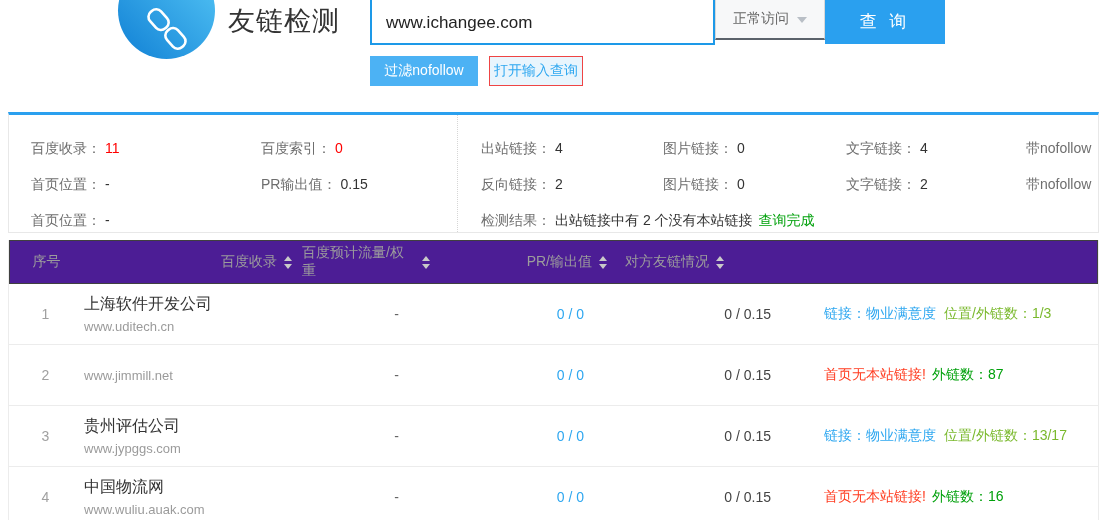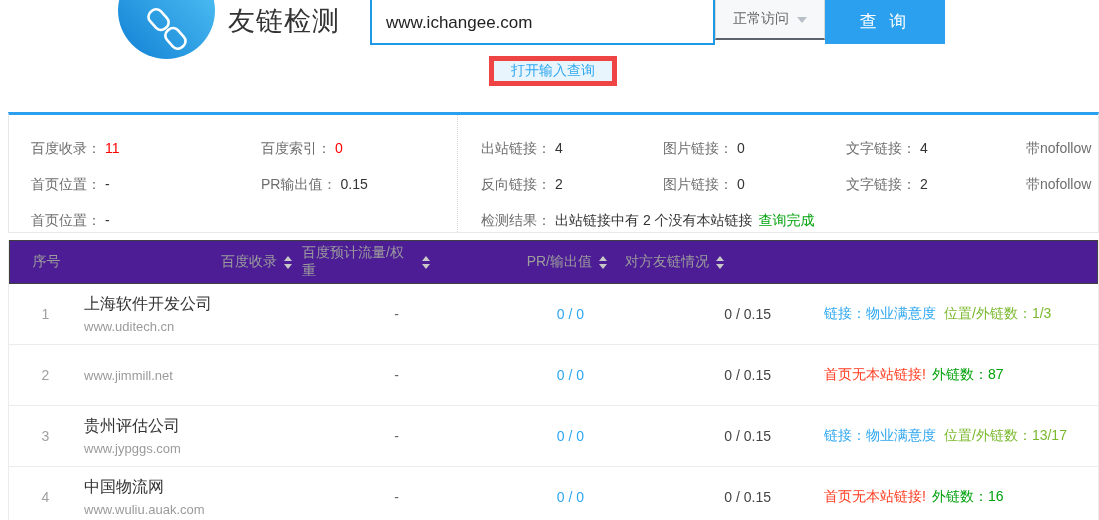--- a/index.html
+++ b/index.html
@@ -19,22 +19,22 @@
   .search-select { position:absolute; left:715px; top:-2px; width:110px; height:42px;
     background:#f7f8f9; border:1px solid #d8d8d8; border-bottom:2px solid #5b626b;
     color:#666; font-size:14px; display:flex; align-items:center; justify-content:center; gap:8px; cursor:pointer; }
   .caret { width:0; height:0; border-left:5px solid transparent; border-right:5px solid transparent;
     border-top:6px solid #b9bfc6; margin-top:2px; }
   .query-btn { position:absolute; left:825px; top:-2px; width:120px; height:46px; background:#2aa0ef;
     color:#fff; font-size:17px; border:none; letter-spacing:4px; cursor:pointer; }
 
   .btn-filter { position:absolute; left:370px; top:56px; width:108px; height:30px; background:#4cb2f4;
     color:#fff; font-size:14px; border:none; cursor:pointer; }
-  .btn-open { position:absolute; left:489px; top:56px; width:128px; height:30px; background:#e9f5fd;
-    color:#2ea7f0; font-size:14px; border:5px solid #ef4444; cursor:pointer; }
+  .btn-open { position:absolute; left:489px; top:56px; width:94px; height:30px; background:#e9f5fd;
+    color:#2ea7f0; font-size:14px; border:1px solid #ef4444; cursor:pointer; }
 
   
   .stats { position:absolute; left:8px; top:112px; width:1091px; height:121px;
     border:1px solid #e8e8e8; border-top:3px solid #2aa0ef; display:flex; overflow:hidden; }
   .stats-left { width:449px; border-right:1px dotted #d6d6d6; padding:16px 0 0 22px; }
   .stats-right { flex:1; padding:16px 0 0 23px; }
   .s-row { height:36px; display:flex; align-items:center; font-size:14px; }
   .stats-left .s-col1 { width:230px; }
   .stats-right .s-col { width:182px; }
   .stats-right .s-col2 { width:183px; }
@@ -92,20 +92,21 @@
   </div>
   <div class="page-title">友链检测</div>
 
   <input class="search-input" value="www.ichangee.com" style="">
   <div class="search-select">
     <span>正常访问</span>
     <span class="caret"></span>
   </div>
   <button class="query-btn">查 询</button>
 
+  <button class="btn-filter">过滤nofollow</button>
   <button class="btn-open">打开输入查询</button>
 
   <div class="stats">
     <div class="stats-left">
       <div class="s-row">
         <div class="s-col1">
           <span class="s-label">百度收录：</span><span class="s-val red">11</span>
         </div>
         <div>
           <span class="s-label">百度索引：</span><span class="s-val red">0</span>

